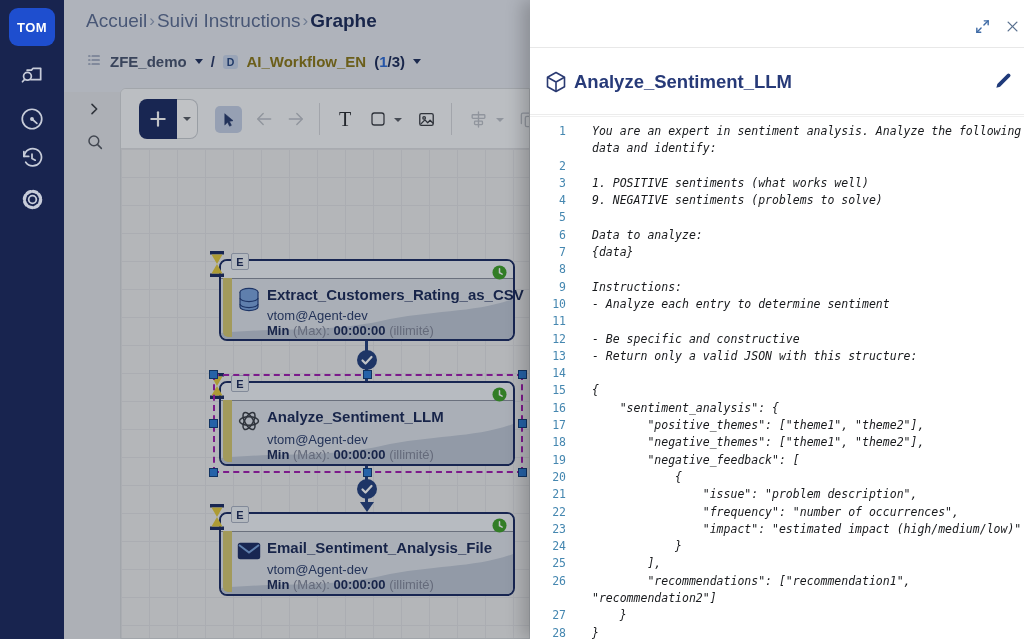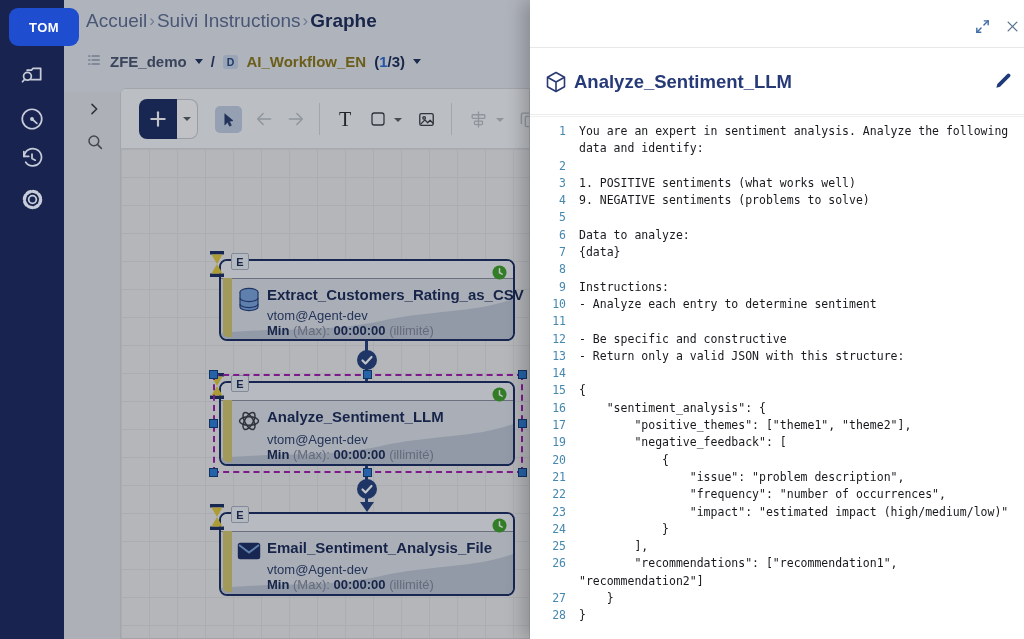--- a/index.html
+++ b/index.html
@@ -2,21 +2,21 @@
 <html><head>
 <meta charset="utf-8">
 <style>
   * { margin:0; padding:0; box-sizing:border-box; }
   html,body { width:1024px; height:639px; overflow:hidden; background:#fff;
               font-family:"Liberation Sans", sans-serif; }
   .screen { position:relative; width:1024px; height:639px; overflow:hidden; background:#e6e9ef; }
 
   
   .sidebar { position:absolute; left:0; top:0; width:64px; height:639px; background:#18244f; z-index:60; }
-  .logo { position:absolute; left:9px; top:8px; width:70px; height:38px; border-radius:9px;
+  .logo { position:absolute; left:9px; top:8px; width:46px; height:38px; border-radius:9px;
           background:#1e4ecf; color:#fff; font-weight:bold; font-size:13px; letter-spacing:.5px;
           display:flex; align-items:center; justify-content:center; }
   .side-ic { position:absolute; left:17px; width:30px; height:30px; display:flex; align-items:center; justify-content:center; cursor:pointer; }
   .side-ic svg { stroke:#c7ccd9; fill:none; stroke-width:1.6; stroke-linecap:round; stroke-linejoin:round; }
 
   
   .topbar { position:absolute; left:64px; top:0; width:466px; height:92px; background:#e6e9ef; }
   .breadcrumb { position:absolute; left:22px; top:10px; display:flex; align-items:center; gap:2px;
                 font-size:19px; color:#5e6e93; font-weight:500; white-space:nowrap; }
   .breadcrumb .sep { color:#93a0ba; font-size:17px; }
@@ -96,21 +96,21 @@
                          align-items:center; justify-content:center; cursor:pointer; }
   .panel-head { position:absolute; left:0; top:49px; width:100%; height:66px; border-bottom:1px solid #ececec; }
   .panel-title { position:absolute; left:44px; top:22px; font-size:18.5px; font-weight:bold; color:#273a78; }
   .cube { position:absolute; left:14px; top:21px; }
   .pencil { position:absolute; left:464px; top:22px; cursor:pointer; }
 
   .code { position:absolute; left:0; top:116px; width:494px; height:523px; overflow:hidden;
           padding-top:6px; background:#fff; border-top:1px solid #f0f0f0; }
   .code-row { display:flex; line-height:17.3px; font-family:"DejaVu Sans Mono", monospace; font-size:11.5px; }
   .ln { width:36px; text-align:right; color:#4587b0; flex:none; }
-  .lt { margin-left:13px; white-space:pre; color:#17191c; }
+  .lt { margin-left:26px; white-space:pre; color:#17191c;font-style:italic; }
 </style>
 </head>
 <body>
 
 <div class="screen">
 
   <div class="sidebar">
     <div class="logo">
         <span>TOM</span>
       </div>
@@ -496,20 +496,24 @@
           </div>
           <div class="code-row">
             <span class="ln">16</span>
             <span class="lt">    "sentiment_analysis": {</span>
           </div>
           <div class="code-row">
             <span class="ln">17</span>
             <span class="lt">        "positive_themes": ["theme1", "theme2"],</span>
           </div>
           <div class="code-row">
+            <span class="ln">18</span>
+            <span class="lt">        "negative_themes": ["theme1", "theme2"],</span>
+          </div>
+          <div class="code-row">
             <span class="ln">19</span>
             <span class="lt">        "negative_feedback": [</span>
           </div>
           <div class="code-row">
             <span class="ln">20</span>
             <span class="lt">            {</span>
           </div>
           <div class="code-row">
             <span class="ln">21</span>
             <span class="lt">                "issue": "problem description",</span>

